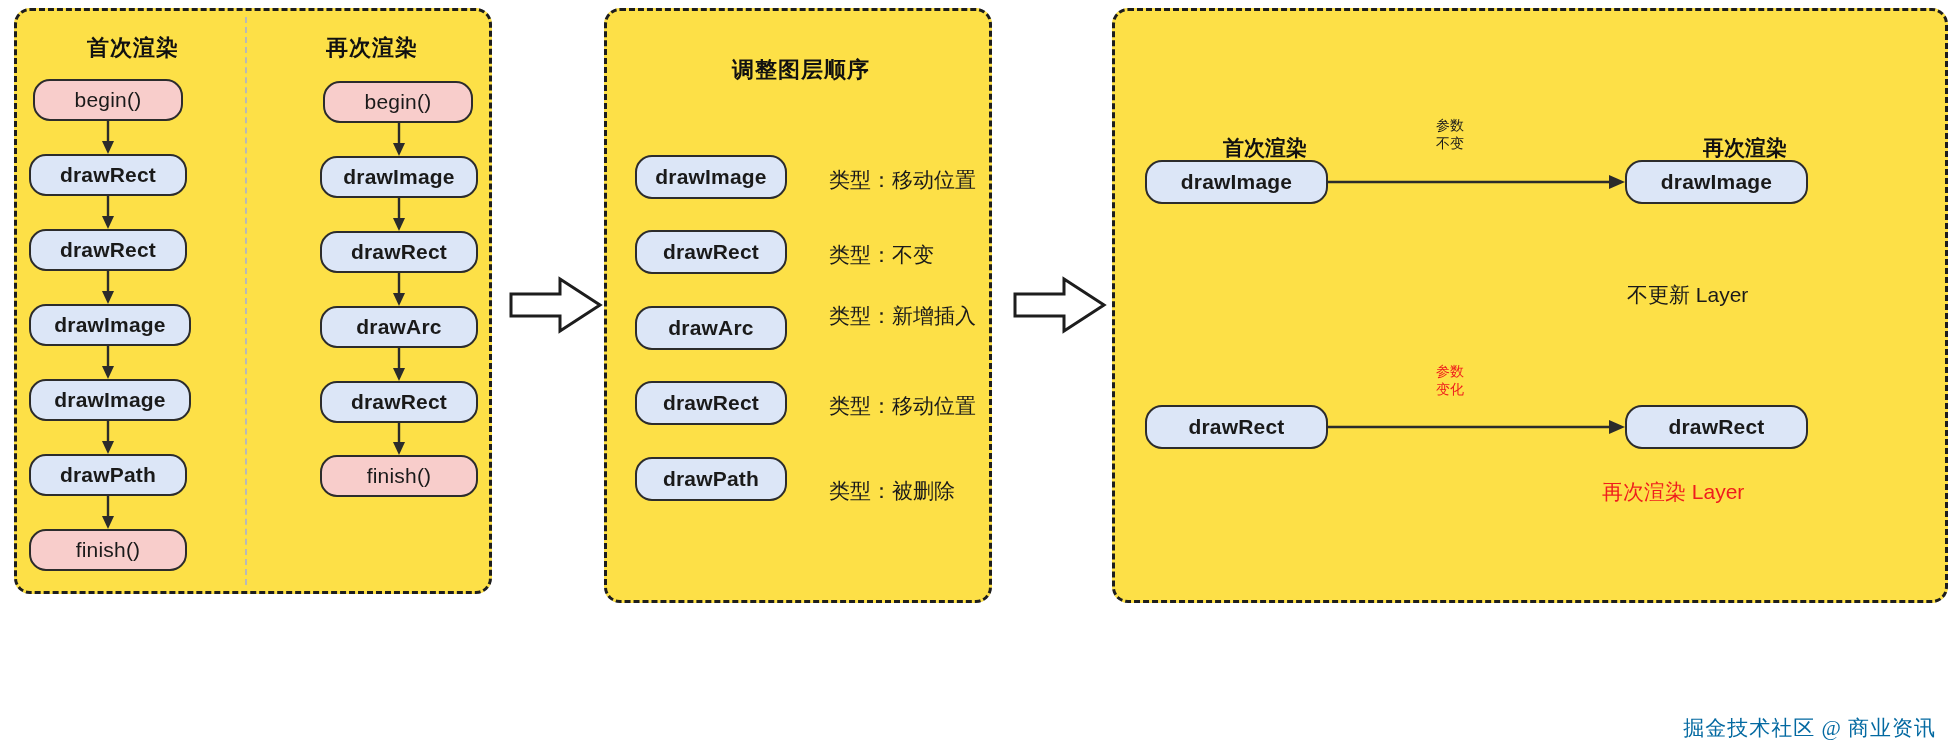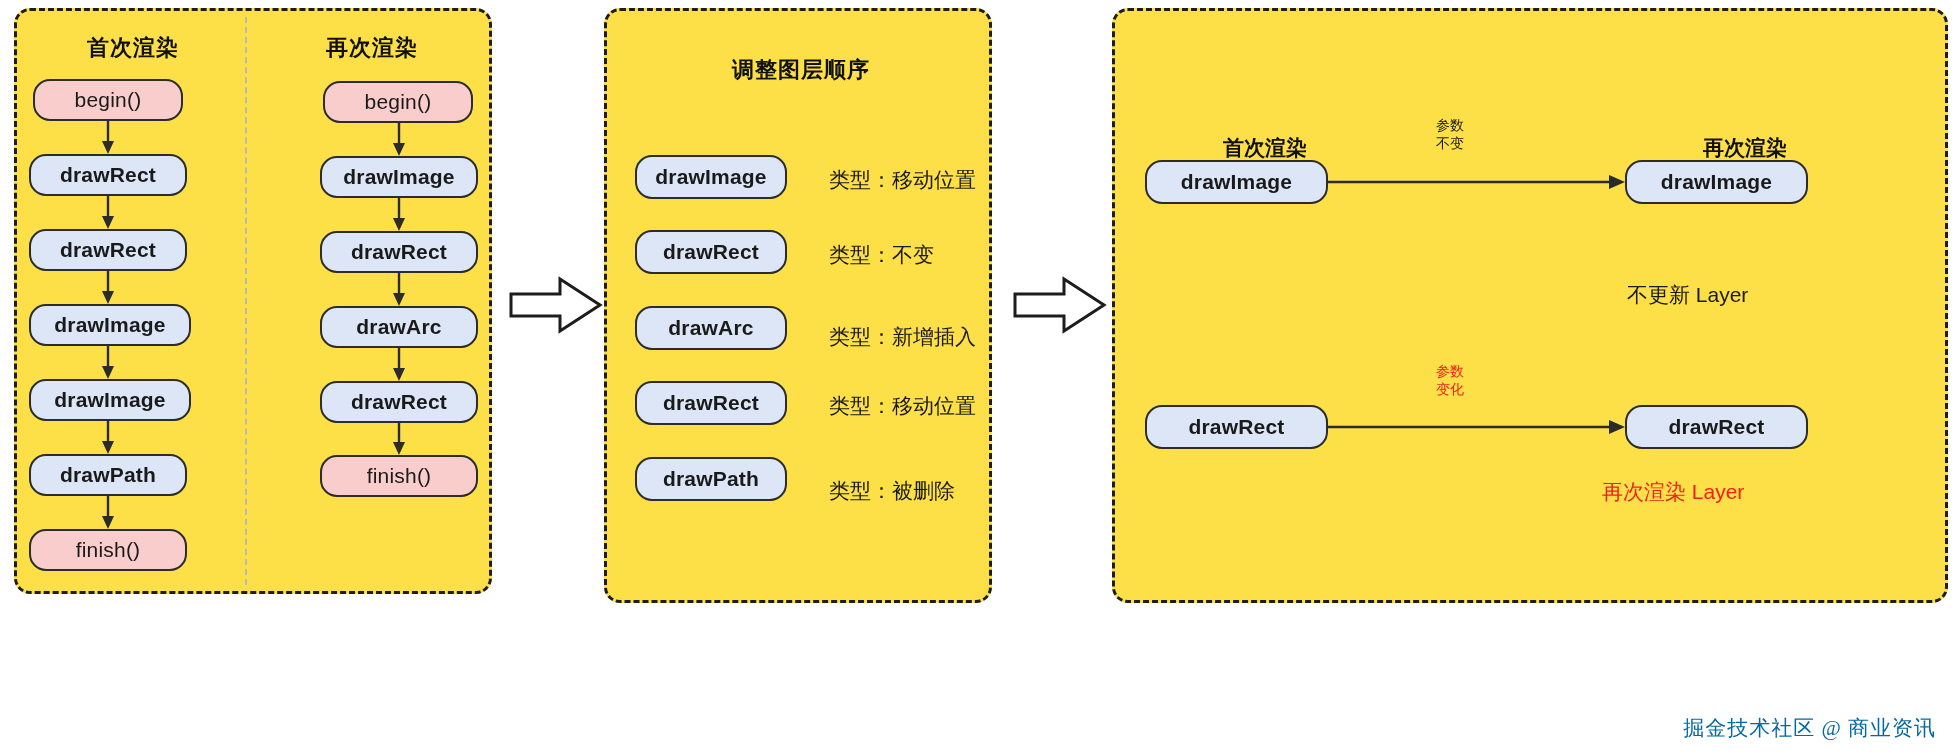--- a/index.html
+++ b/index.html
@@ -194,21 +194,21 @@
     <div class="panel-title" style="left:0; top:44px; width:388px;">调整图层顺序</div>
 
     <div class="node blue" style="left:28px; top:144px; width:152px; height:44px;">drawImage</div>
     <div class="node blue" style="left:28px; top:219px; width:152px; height:44px;">drawRect</div>
     <div class="node blue" style="left:28px; top:295px; width:152px; height:44px;">drawArc</div>
     <div class="node blue" style="left:28px; top:370px; width:152px; height:44px;">drawRect</div>
     <div class="node blue" style="left:28px; top:446px; width:152px; height:44px;">drawPath</div>
 
     <div class="type-label" style="left:222px; top:155px;">类型：移动位置</div>
     <div class="type-label" style="left:222px; top:230px;">类型：不变</div>
-    <div class="type-label" style="left:222px; top:312px;font-family:Liberation Mono, monospace;">类型：新增插入</div>
+    <div class="type-label" style="left:222px; top:291px;font-family:Liberation Mono, monospace;">类型：新增插入</div>
     <div class="type-label" style="left:222px; top:381px;">类型：移动位置</div>
     <div class="type-label" style="left:222px; top:466px;">类型：被删除</div>
   </div>
 
   <svg class="block-arrow" style="left:1012px; top:275px; width:95px; height:60px;" viewBox="0 0 95 60">
     <polygon points="3,19 52,19 52,4 92,30 52,56 52,41 3,41"></polygon>
   </svg>
 
   <div class="panel" id="panel-right">
 

